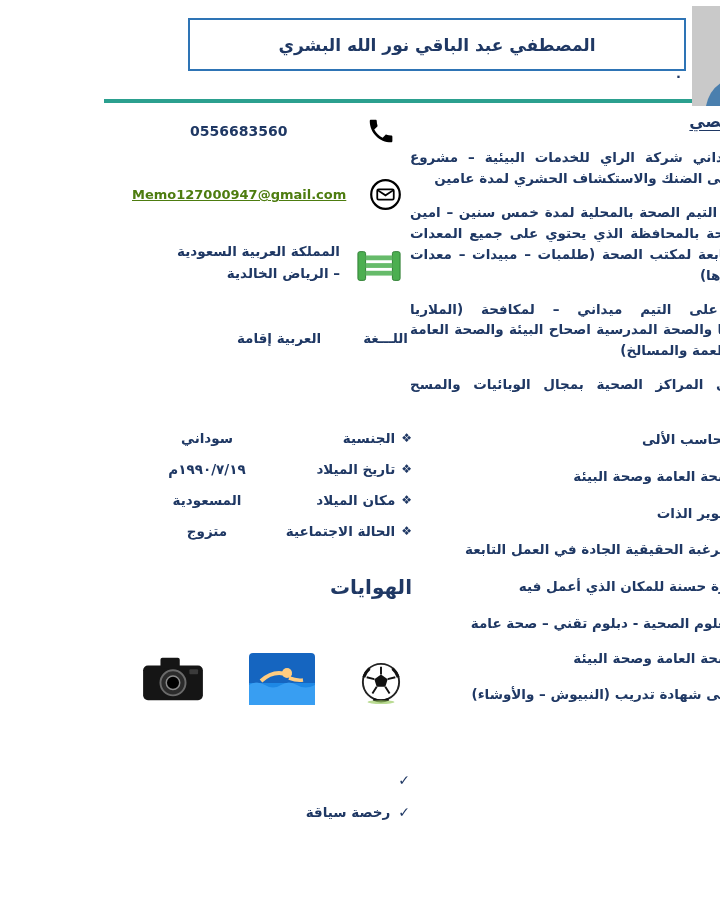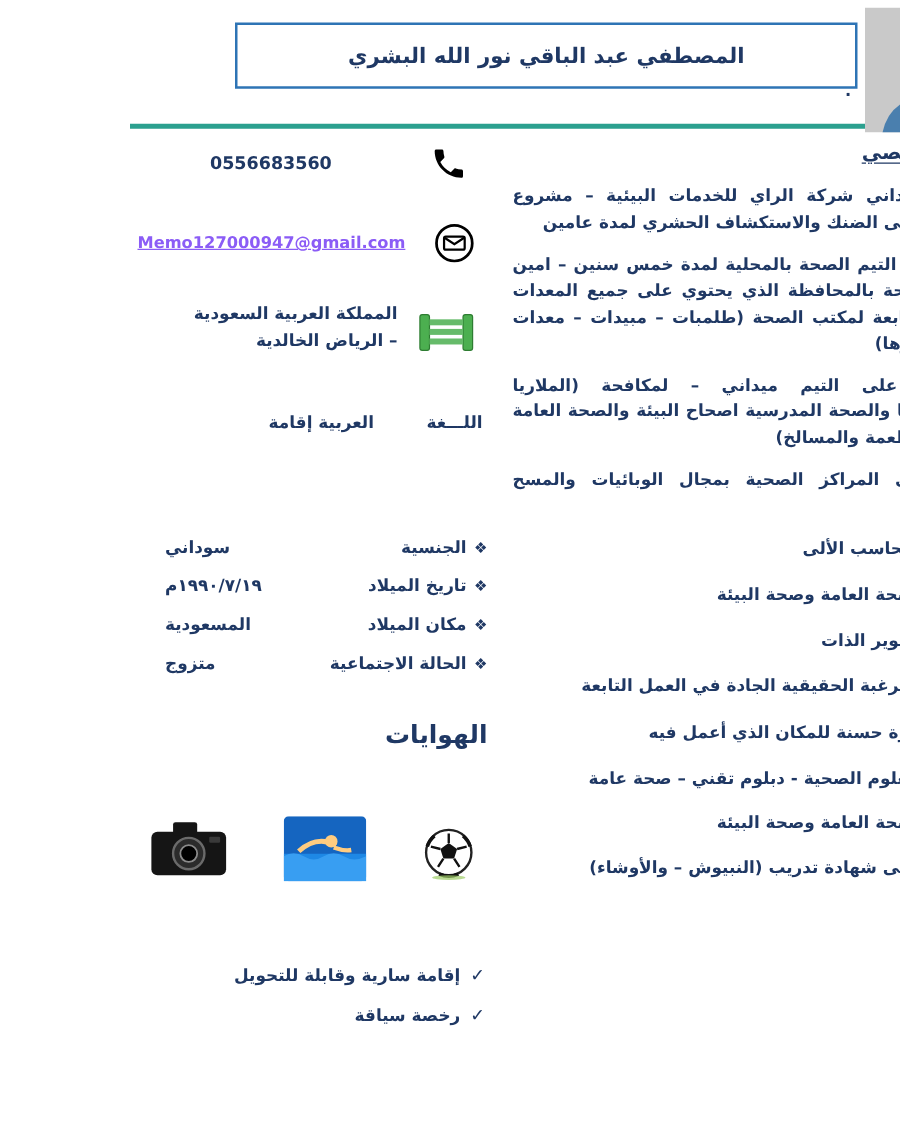--- a/index.html
+++ b/index.html
@@ -8,37 +8,37 @@
 
   
   .name-box{position:absolute;left:84px;top:18px;width:498px;height:53px;border:2px solid #2e74b5;
             box-sizing:border-box;display:flex;align-items:center;justify-content:center;font-size:17px;}
   .name-dot{position:absolute;left:572px;top:66px;font-size:13px;}
   .photo{position:absolute;left:588px;top:6px;width:124px;height:100px;z-index:2;}
   .photo svg{display:block;width:100%;height:100%;}
   .teal-rule{position:absolute;left:0;top:99px;width:720px;height:4px;background:#2ba08f;z-index:1;}
 
   
-  .aside{position:absolute;left:0;top:108px;width:288px;font-size:13.5px;}
+  .aside{position:absolute;left:22px;top:108px;width:288px;font-size:13.5px;}
   .row{display:flex;align-items:center;justify-content:space-between;}
   .row-phone{margin-top:8px;padding:0 18px 0 0;}
   .phone-number{margin-left:64px;font-size:14px;}
   .icon-phone{width:30px;height:30px;}
   .row-email{margin-top:32px;padding:0 12px 0 0;}
-  .email-link{margin-left:6px;font-size:13px;color:#8b5cf6;direction:ltr;}
+  .email-link{margin-left:6px;font-size:13px;color:#4d7c0f;direction:ltr;}
   .icon-mail{width:33px;height:33px;}
   .row-address{margin-top:30px;padding:0 12px 0 0;align-items:flex-end;}
   .address-text{width:172px;margin-left:42px;text-align:right;line-height:1.6;}
   .icon-address{width:46px;height:36px;margin-top:4px;}
   .row-language{display:flex;gap:42px;padding:0 6px 0 0;margin-top:46px;align-items:center;}
   .p-row{display:flex;align-items:center;justify-content:space-between;margin-top:15px;padding:0 2px 0 28px;}
   .p-row.first{margin-top:84px;}
   .p-label-wrap{display:flex;gap:6px;align-items:center;}
   .p-bullet{font-size:12px;}
-  .p-value{width:106px;text-align:left;}
+  .p-value{width:106px;text-align:center;}
   .hobbies-title{margin-top:36px;font-size:20px;text-align:right;padding-left:0;padding-right:2px;}
   .hobby-row{direction:ltr;display:flex;justify-content:space-between;align-items:flex-end;
              margin-top:52px;padding:0 12px 0 16px;}
   .hobby{display:block;}
   .extra-row{display:flex;gap:8px;align-items:flex-start;margin-top:16px;padding:0 4px 0 0;}
   .extra-row.first{margin-top:64px;}
   .check{flex:0 0 auto;font-size:14px;}
 
   
   .main{position:absolute;left:306px;top:112px;width:404px;font-size:13.5px;}
@@ -175,21 +175,20 @@
           <polygon points="22,13 29,18 26.5,26 17.5,26 15,18" fill="#111"></polygon>
           <path d="M22 13 L22 5 M29 18 L37 16 M26.5 26 L31 33 M17.5 26 L13 33 M15 18 L7 16" stroke="#111" stroke-width="2" fill="none"></path>
           <path d="M10 7 a19 19 0 0 0 -6 9 M34 7 a19 19 0 0 1 6 9 M14 39 a19 19 0 0 0 16 0" stroke="#111" stroke-width="3" fill="none"></path>
           <ellipse cx="22" cy="42" rx="14" ry="2" fill="#9ccc65" opacity="0.7"></ellipse>
         </svg>
       </span>
     </div>
 
     <div class="extra-row first">
       <span class="check">✓</span>
-      <span>إقامة سارية وقابلة للتحويل</span>
     </div>
     <div class="extra-row">
       <span class="check">✓</span>
       <span>رخصة سياقة</span>
     </div>
 
   </aside>
 
   <main class="main">
 

